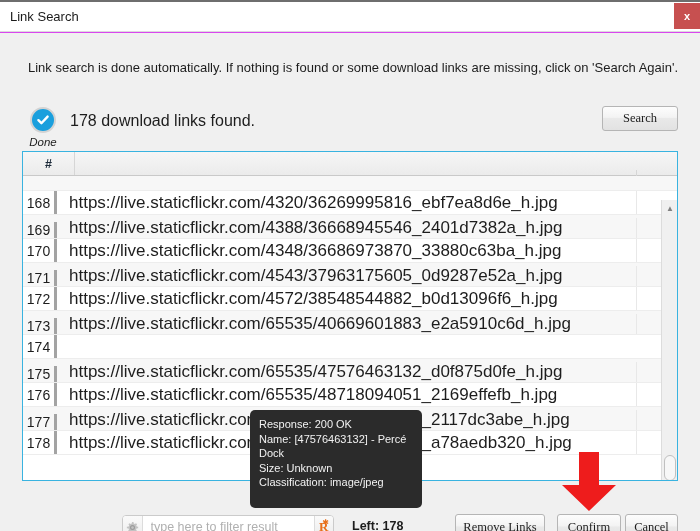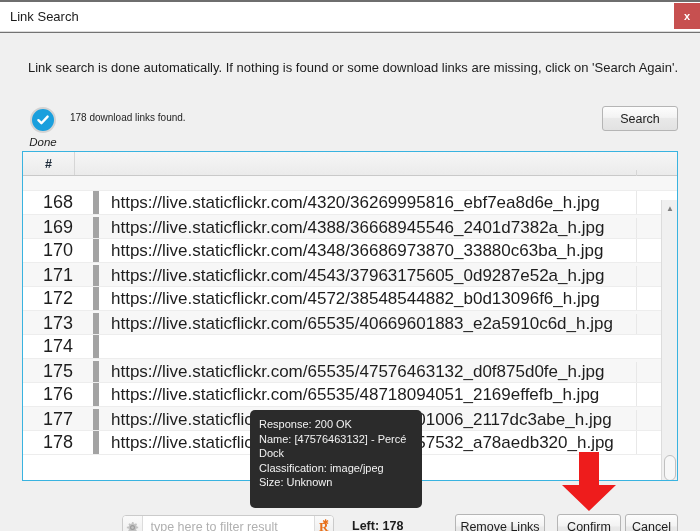--- a/index.html
+++ b/index.html
@@ -6,21 +6,21 @@
   html, body {
     margin: 0; padding: 0;
     width: 700px; height: 531px;
     font-family: "Liberation Sans", sans-serif;
     background: #ffffff;
     overflow: hidden;
   }
   #app {
     position: relative;
     width: 700px; height: 531px;
-    background: #737373;
+    background: #d946ef;
     border-top: 2px solid #6e6e6e;
   }
 
   
   .titlebar {
     position: absolute; top: 0; left: 0;
     width: 700px; height: 30px;
     background: #ffffff;
     border-bottom: 1px solid #dcdcdc;
   }
@@ -65,33 +65,33 @@
     display: flex; align-items: center; justify-content: center;
     margin: 0 auto;
   }
   .check-circle svg { display:block; }
   .status-sub {
     margin-top: 3px;
     font-size: 11.5px; color: #1d1d1d;
   }
   .status-main {
     position: absolute; left: 70px; top: 79px;
-    font-size: 10px; color: #1d1d1d;
+    font-size: 16px; color: #1d1d1d;
   }
 
   
   .btn {
     background: linear-gradient(to bottom, #fdfdfd 0%, #f3f3f3 45%, #e9e9e9 50%, #e2e2e2 100%);
     border: 1px solid #b5b5b5;
     border-radius: 3px;
     font-size: 12.5px;
     color: #1d1d1d;
     display: flex; align-items: center; justify-content: center;
     cursor: pointer;
-    font-family: Liberation Sans, sans-serif;
+    font-family: Liberation Serif, serif;
   }
 
   .search-btn {
     position: absolute; right: 22px; top: 73px;
     width: 76px; height: 25px;
   }
 
   
   .table-frame {
     position: absolute; left: 22px; top: 118px;
@@ -127,24 +127,24 @@
     top: -9px; left: 0; right: 0;
   }
   .row {
     display: flex;
     height: 24px;
     border-bottom: 1px solid #ededed;
   }
   .row.alt { background: #f7f7f7; align-items: flex-end; }
   .row.plain { background: #ffffff; }
   .cell-num {
-    width: 76px;
-    font-size: 18px; color: #1d1d1d;
-    display: flex; align-items: center; justify-content: center;
-    border-right: 6px solid #a3a3a3;
+    width: 34px;
+    font-size: 14px; color: #1d1d1d;
+    display: flex; align-items: center; justify-content: center;
+    border-right: 3px solid #a3a3a3;
   }
   .cell-link {
     flex: 1;
     font-size: 17px; color: #1d1d1d;
     display: flex; align-items: center;
     padding-left: 12px;
     white-space: nowrap;
     overflow: hidden;
     border-right: 1px solid #e8e8e8;
   }
@@ -347,22 +347,22 @@
           <div class="sc-arrow">▲</div>
           <div class="sc-thumb"></div>
 
         </div>
       </div>
     </div>
 
     <div class="tooltip">
       <div>Response: 200 OK</div>
       <div>Name: [47576463132] - Percé Dock</div>
+      <div>Size: Unknown</div>
       <div>Classification: image/jpeg</div>
-      <div>Size: Unknown</div>
     </div>
 
     <div class="filter-wrap">
       <div class="filter-gear">
         <svg width="15" height="15" viewBox="0 0 24 24" aria-hidden="true">
           <path fill="#9a9a9a" d="M12 8a4 4 0 100 8 4 4 0 000-8zm0 6.2a2.2 2.2 0 110-4.4 2.2 2.2 0 010 4.4z"></path>
           <path fill="#9a9a9a" d="M21 13.2v-2.4l-2.3-.4a7 7 0 00-.7-1.7l1.3-1.9-1.7-1.7-1.9 1.3a7 7 0 00-1.7-.7L13.6 3h-2.4l-.4 2.7a7 7 0 00-1.7.7L7.2 5.1 5.5 6.8l1.3 1.9a7 7 0 00-.7 1.7L3 10.8v2.4l2.7.4a7 7 0 00.7 1.7l-1.3 1.9 1.7 1.7 1.9-1.3a7 7 0 001.7.7l.4 2.7h2.4l.4-2.7a7 7 0 001.7-.7l1.9 1.3 1.7-1.7-1.3-1.9a7 7 0 00.7-1.7l2.4-.4z" opacity="0.55"></path>
         </svg>
       </div>
       <input class="filter-input" type="text" placeholder="type here to filter result" style="">

